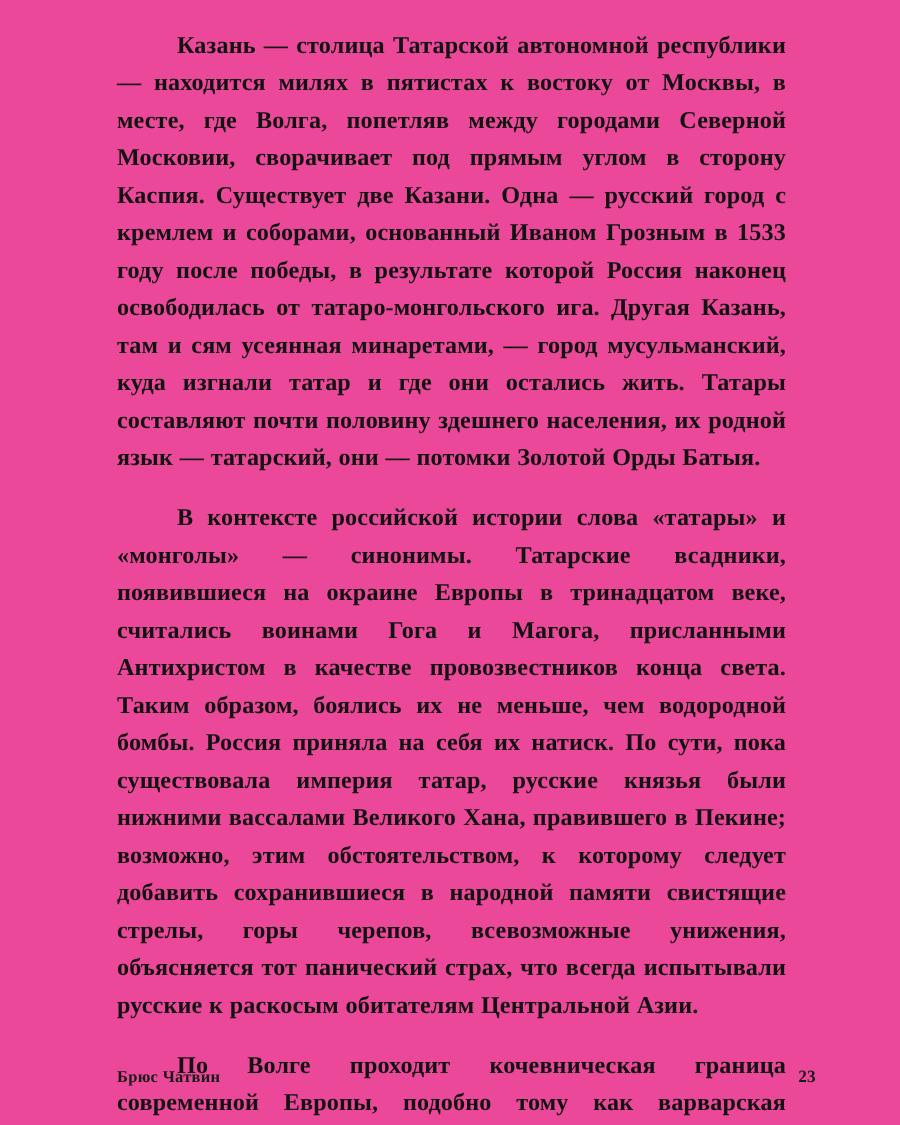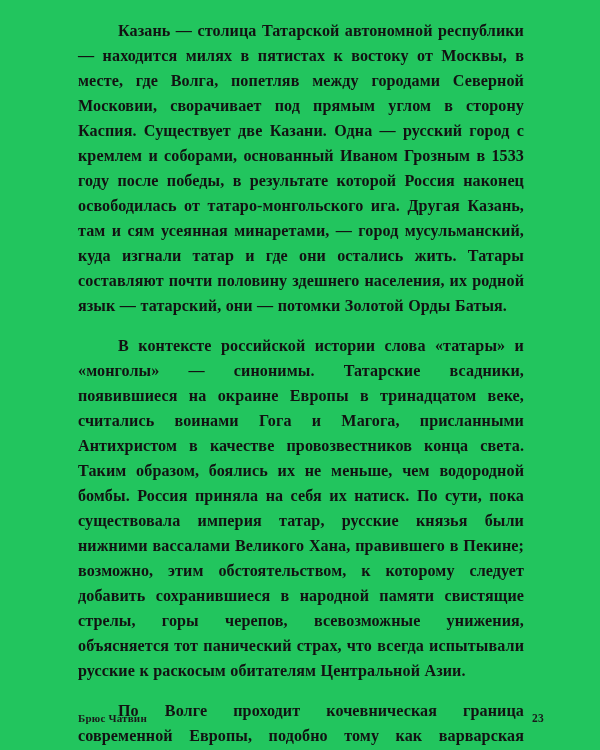--- a/index.html
+++ b/index.html
@@ -11,21 +11,21 @@
     width: 600px;
     height: 750px;
     overflow: hidden;
     font-family: "Liberation Serif", "DejaVu Serif", serif;
     color: #111111;
   }
   .page {
     position: relative;
     width: 600px;
     height: 750px;
-    background: #22c55e;
+    background: #ec4899;
     box-sizing: border-box;
   }
   .text-column {
     position: absolute;
     left: 78px;
     top: 18px;
     width: 446px;
   }
   .para {
     margin: 0;

